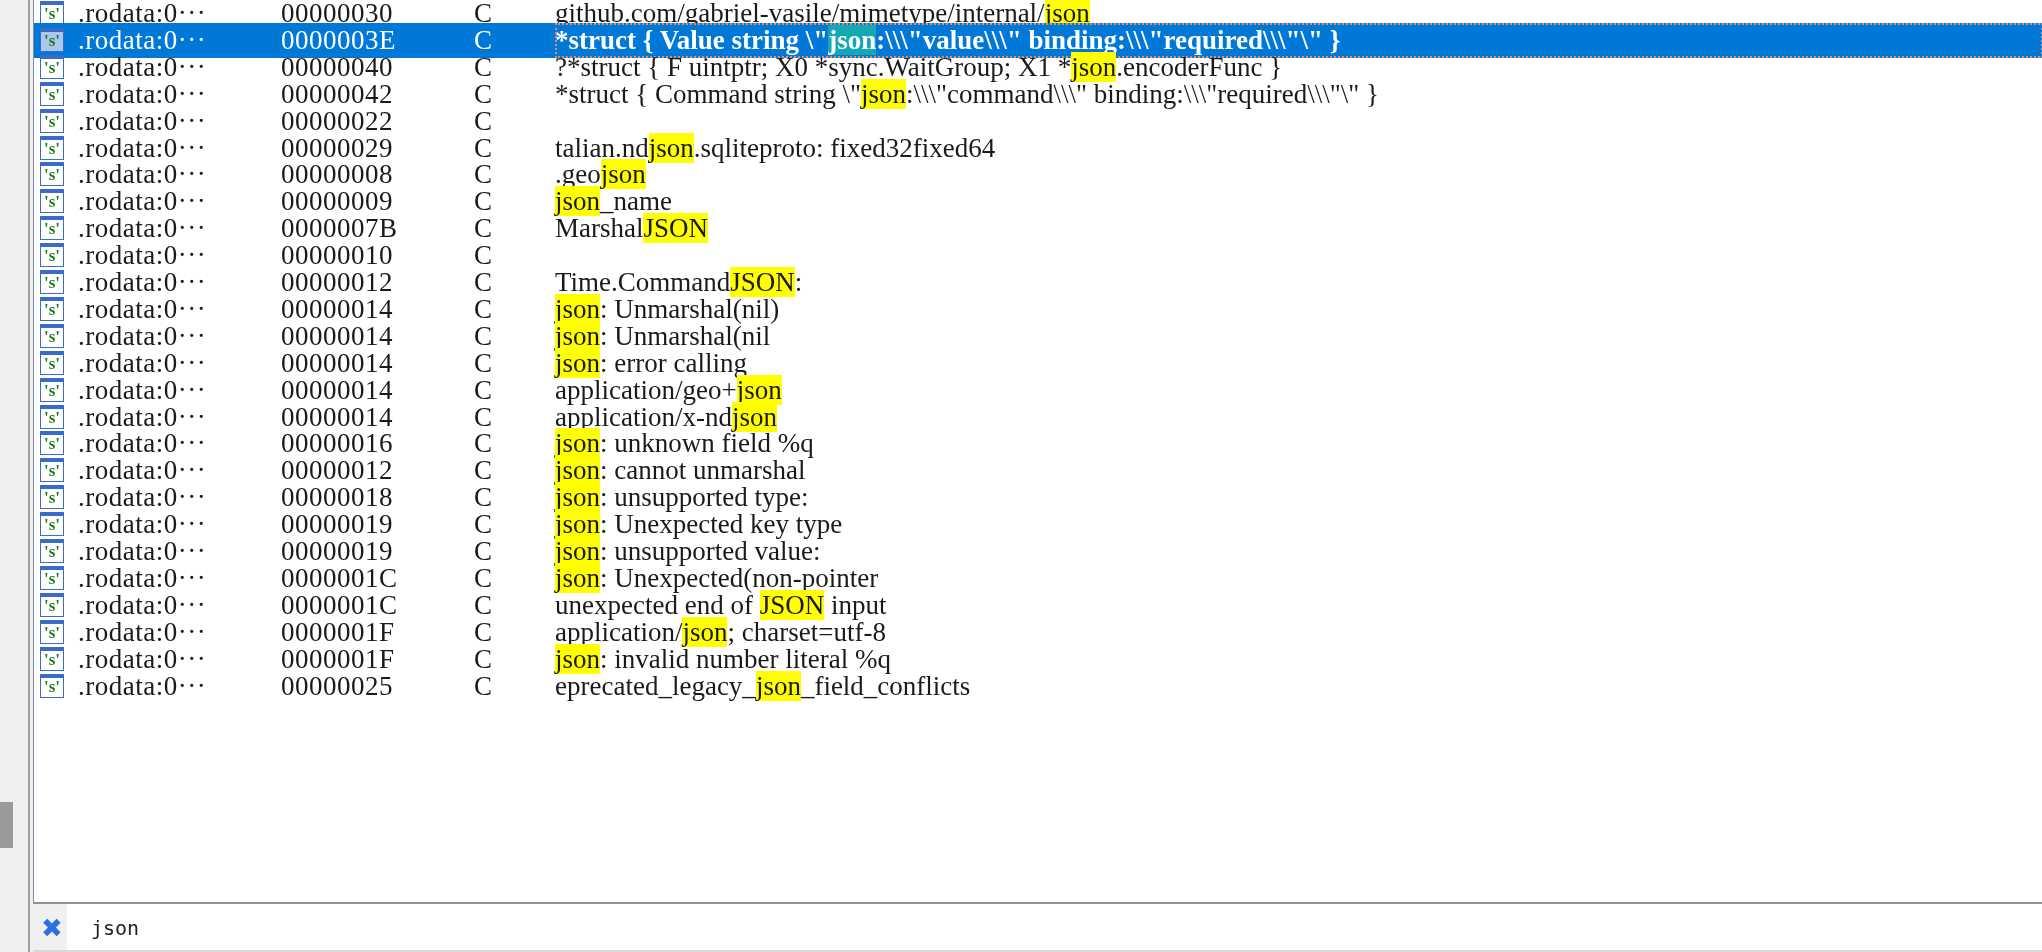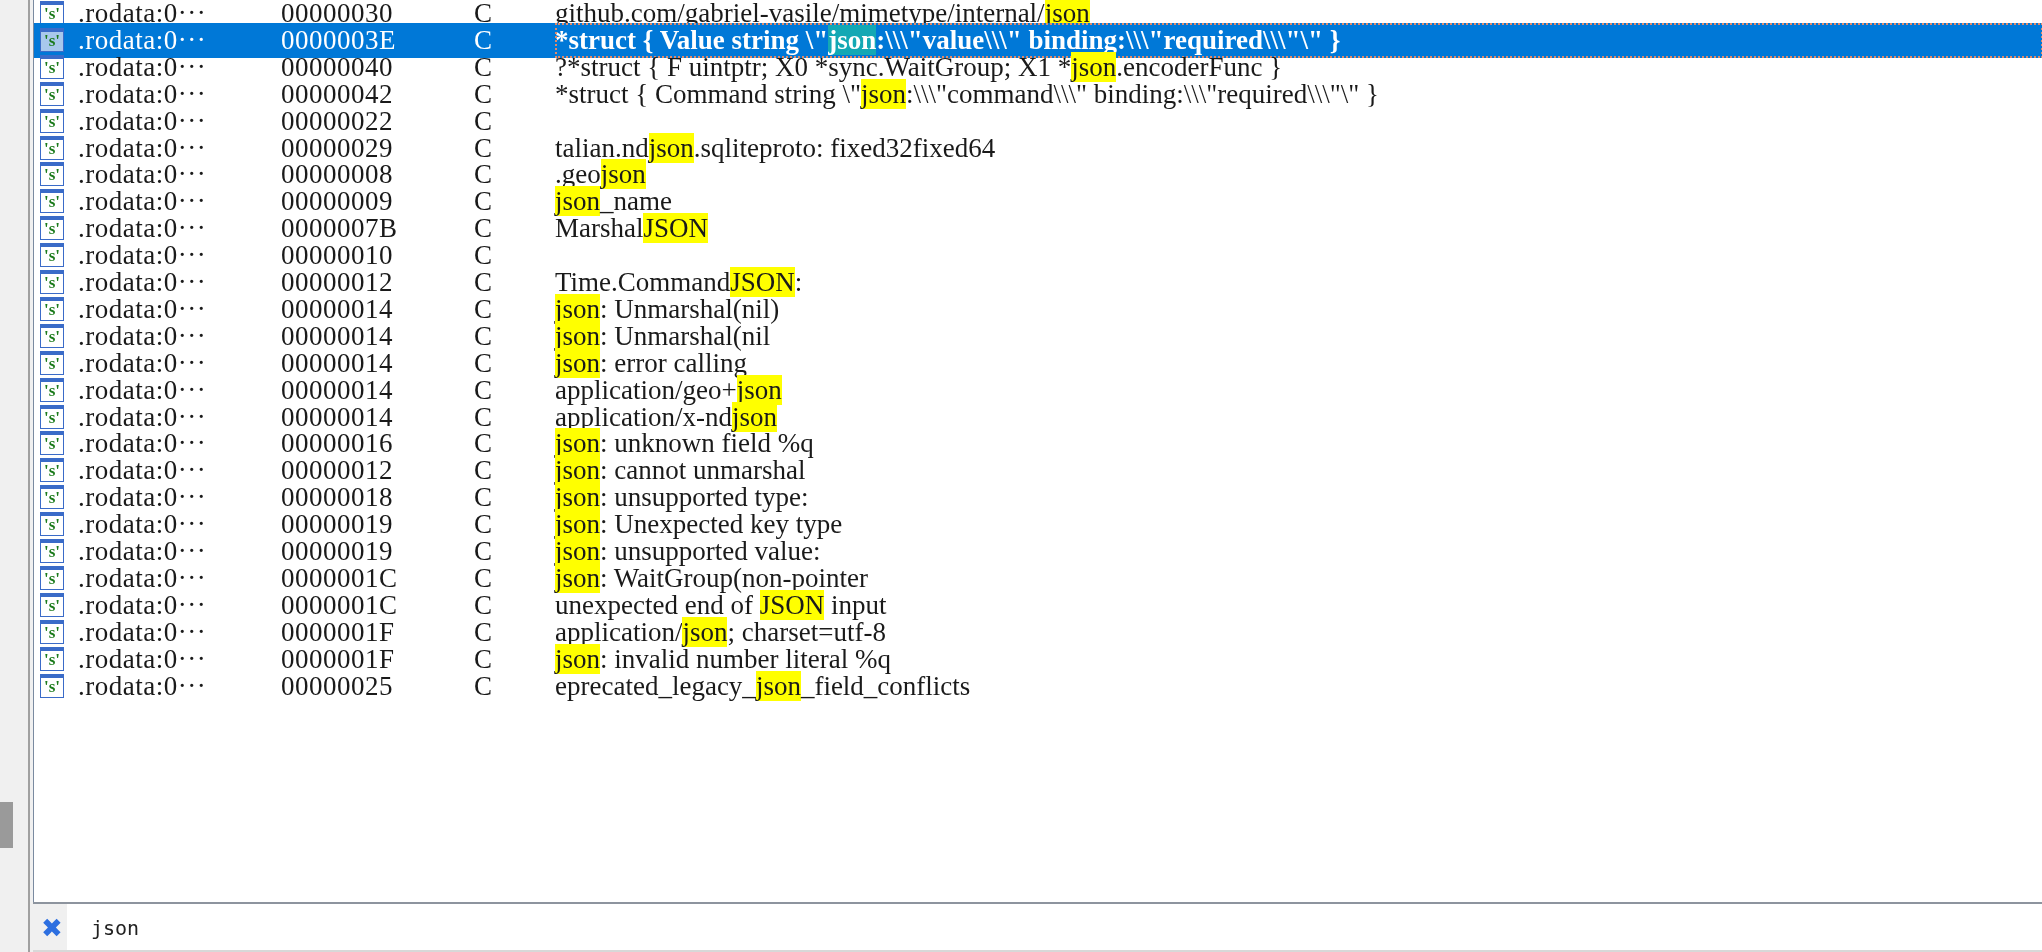--- a/index.html
+++ b/index.html
@@ -257,21 +257,21 @@
       <span class="type">C</span>
       <span class="text-cell"><span></span><span class="hl">json</span><span>: unsupported value:</span></span>
     </div>
     <div class="row" style="top: 560.9px;">
       <span class="icon">
         <span>'s'</span>
       </span>
       <span class="addr">.rodata:0···</span>
       <span class="len">0000001C</span>
       <span class="type">C</span>
-      <span class="text-cell"><span></span><span class="hl">json</span><span>: WaitGroup(non-pointer</span></span>
+      <span class="text-cell"><span></span><span class="hl">json</span><span>: Unexpected(non-pointer</span></span>
     </div>
     <div class="row" style="top: 587.8px;">
       <span class="icon">
         <span>'s'</span>
       </span>
       <span class="addr">.rodata:0···</span>
       <span class="len">0000001C</span>
       <span class="type">C</span>
       <span class="text-cell"><span>unexpected end of </span><span class="hl">JSON</span><span> input</span></span>
     </div>

